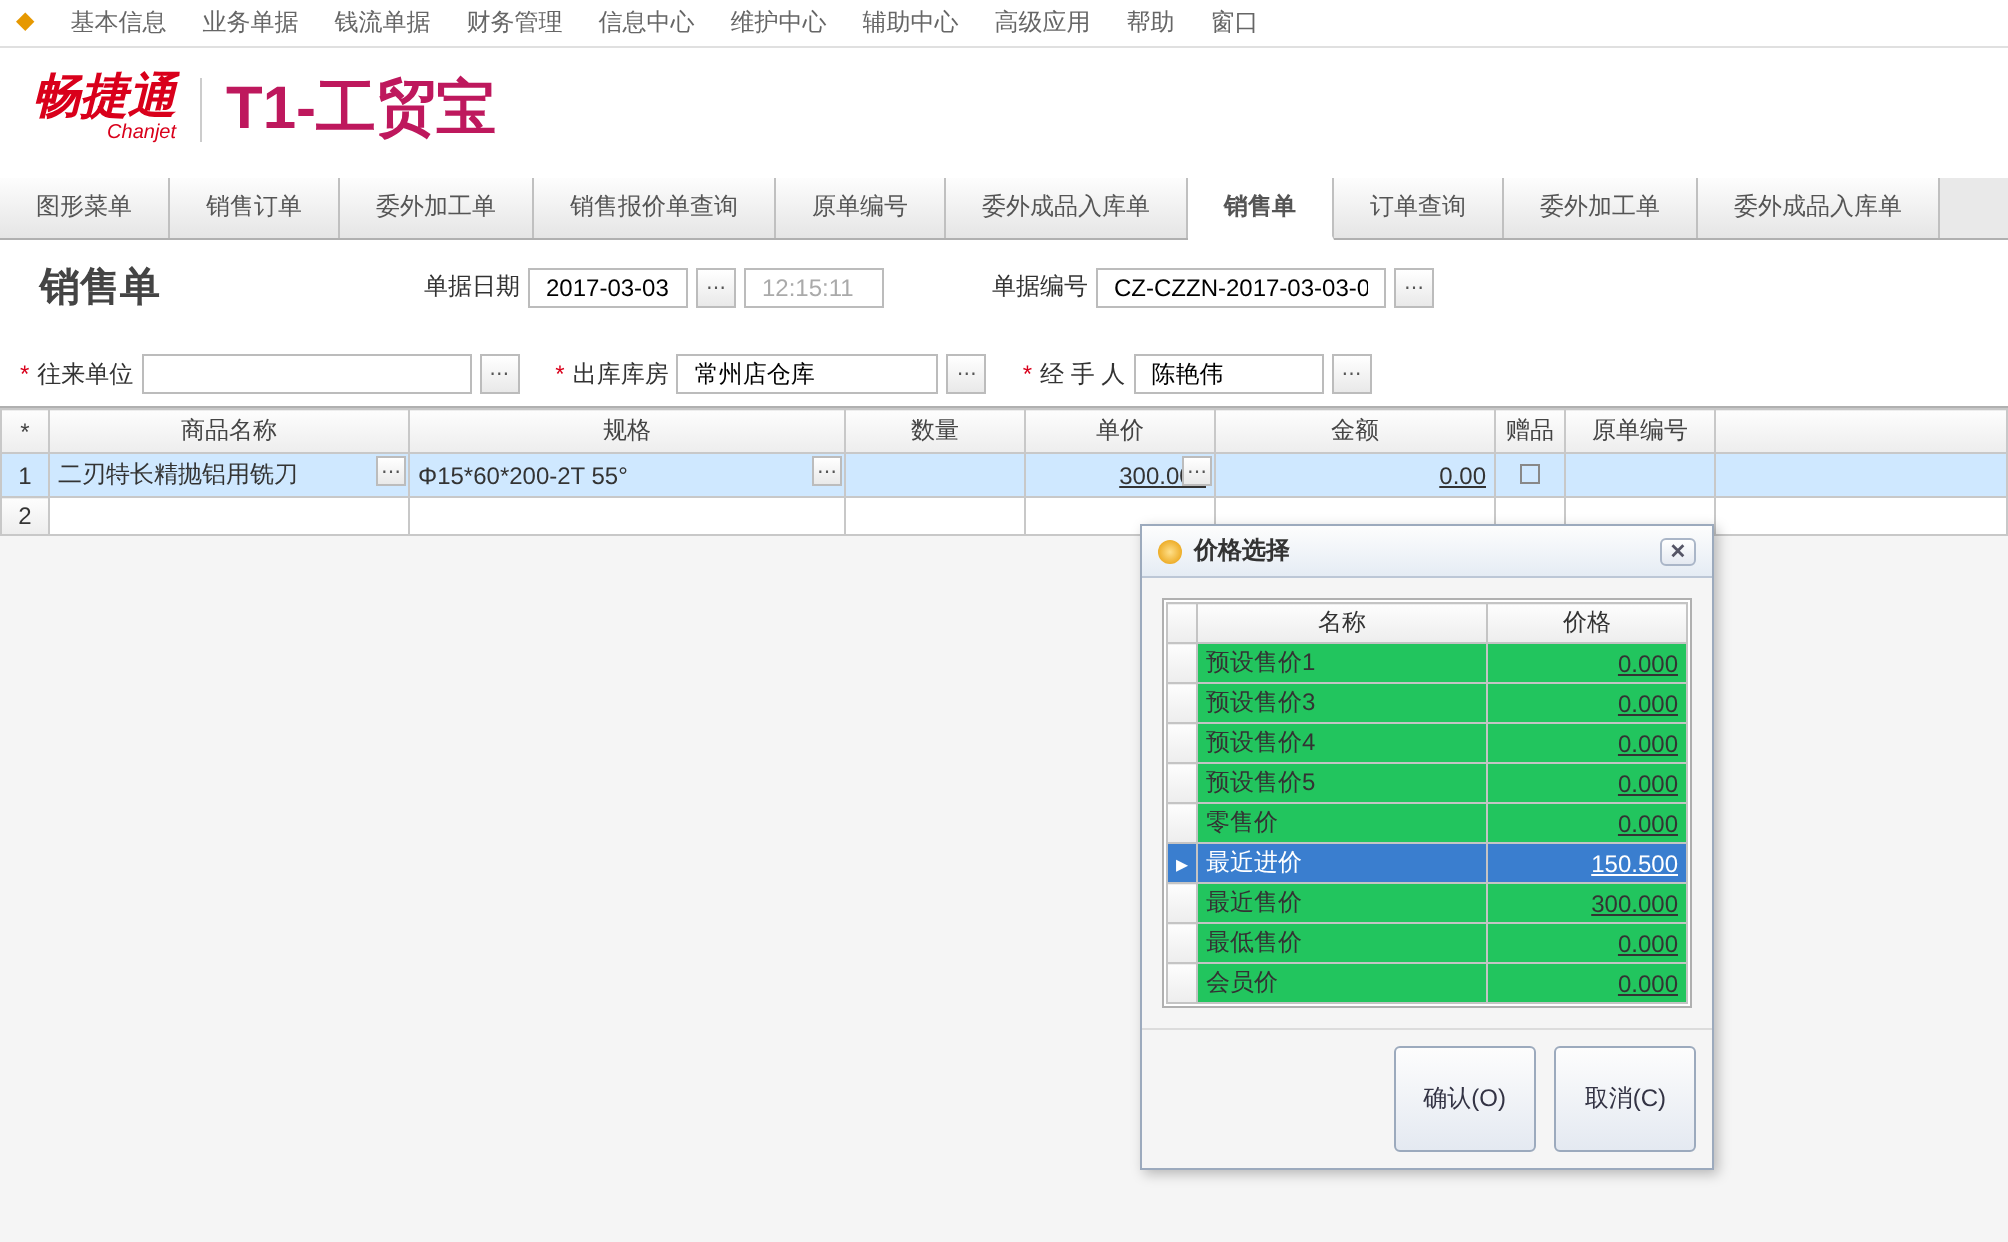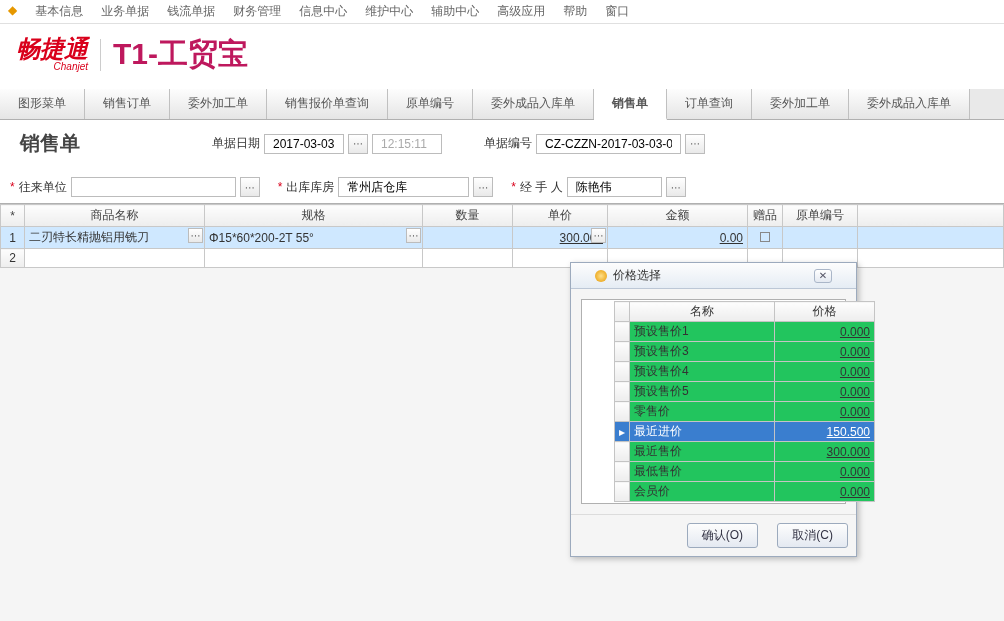--- a/index.html
+++ b/index.html
@@ -33,33 +33,33 @@
 .grid th, .grid td { border: 1px solid #c8c8c8; padding: 2px 4px; height: 18px; font-weight: normal; background: #fff; }
 .grid th { background: linear-gradient(#fdfdfd,#ededed); color: #444; }
 .grid tr.active td { background: #cfe8ff; }
 .grid .rownum { width: 24px; text-align: center; background: linear-gradient(#fdfdfd,#ededed); }
 .grid .ellipsis-cell { position: relative; }
 .grid .ellipsis-cell .lookup-btn { position: absolute; right: 1px; top: 1px; height: 15px; width: 15px; }
 .num { text-align: right; text-decoration: underline; }
 .chk { width: 10px; height: 10px; border: 1px solid #888; display: inline-block; }
 
 .dialog { position: absolute; left: 570px; top: 262px; width: 287px; background: #f5f5f5; border: 1px solid #9caabd; box-shadow: 2px 2px 6px rgba(0,0,0,.25); }
-.dialog-title { background: linear-gradient(#fdfdfd,#e5ecf4); padding: 4px 24px; display: flex; align-items: center; justify-content: space-between; border-bottom: 1px solid #bcc7d6; }
+.dialog-title { background: linear-gradient(#fdfdfd,#e5ecf4); padding: 4px 8px; display: flex; align-items: center; justify-content: space-between; border-bottom: 1px solid #bcc7d6; font-weight: bold; }
 .dialog-title .t-left { display: flex; align-items: center; gap: 6px; }
 .dialog-title .orb { width: 12px; height: 12px; border-radius: 50%; background: radial-gradient(#ffe08a,#e69800); }
 .dialog-title .close { width: 18px; height: 14px; border: 1px solid #aab6c8; border-radius: 3px; display: flex; align-items: center; justify-content: center; cursor: pointer; font-size: 10px; color: #556; background: linear-gradient(#fff,#e4e9f1); }
 .dialog-body { padding: 10px; }
-.price-grid table { border-collapse: collapse; width: 100%; margin-left: 31px; }
+.price-grid table { border-collapse: collapse; width: 100%; }
 .price-grid th, .price-grid td { border: 1px solid #c4c4c4; padding: 1px 4px; height: 16px; background: #22c55e; font-weight: normal; }
 .price-grid th { background: linear-gradient(#fdfdfd,#ededed); }
 .price-grid tr.sel td { background: #3a7ecf; color: #fff; }
 .price-grid .rownum { width: 14px; background: linear-gradient(#fdfdfd,#ededed); }
 .price-viewport { border: 1px solid #b0b0b0; padding: 1px; background: #fff; }
 .dialog-footer { padding: 8px; text-align: right; border-top: 1px solid #dcdcdc; }
-.btn { display: inline-block; padding: 3px 14px; border: 1px solid #9caabd; background: linear-gradient(#fdfdfd,#e4e9f1); border-radius: 3px; cursor: pointer; margin-left: 16px; color: #334; }
+.btn { display: inline-block; padding: 17px 14px; border: 1px solid #9caabd; background: linear-gradient(#fdfdfd,#e4e9f1); border-radius: 3px; cursor: pointer; margin-left: 6px; color: #334; }
 </style>
 </head>
 <body>
 
 <div class="top-menu">
   <span class="menu-icon">◆</span>
 <span>基本信息</span>
     <span>业务单据</span>
     <span>钱流单据</span>
     <span>财务管理</span>
@@ -94,21 +94,21 @@
   </div>
 
 <div class="form-header">
   <div class="page-title">销售单</div>
   <div class="form-field">
     <span>单据日期</span>
     <input style="width: 80px;" value="2017-03-03">
     <span class="lookup-btn">⋯</span>
     <input style="width: 70px; color: rgb(170, 170, 170);" value="12:15:11">
   </div>
-  <div class="form-field" style="margin-left:30px">
+  <div class="form-field" style="margin-left:42px">
     <span>单据编号</span>
     <input style="width: 145px;" value="CZ-CZZN-2017-03-03-001">
     <span class="lookup-btn">⋯</span>
   </div>
 </div>
 
 <div class="sub-form">
   <div class="form-field">
     <span class="req">*</span>
       <span>往来单位</span>

